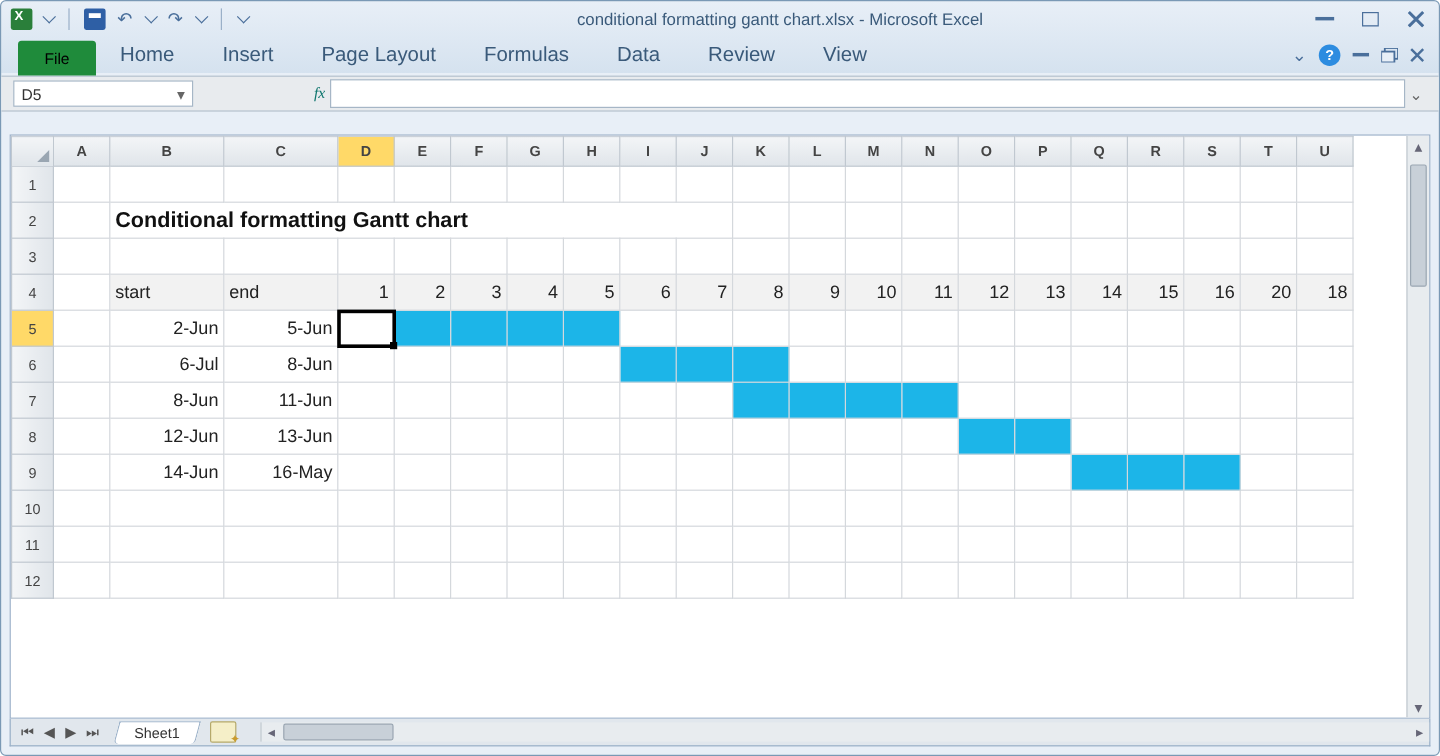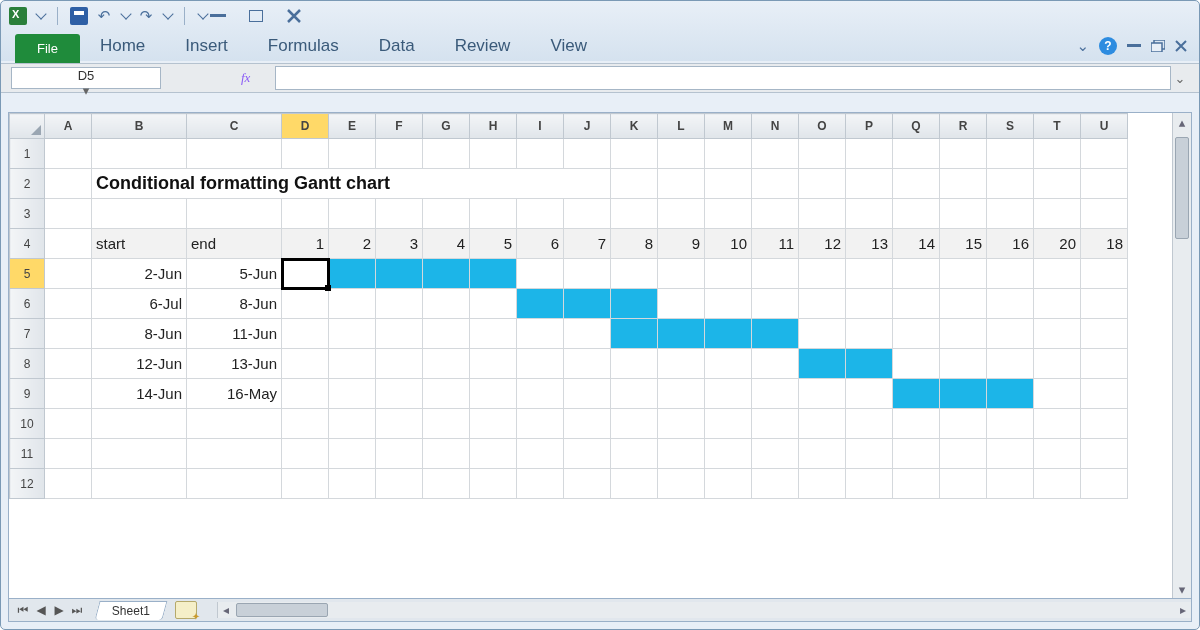--- a/index.html
+++ b/index.html
@@ -10,27 +10,27 @@
 .excel-icon::after{content:"X";position:absolute;left:3px;top:1px;font-size:11px;font-weight:bold;color:#fff;}
 .save-icon{width:18px;height:18px;background:#2e5fa5;border-radius:2px;position:relative;}
 .save-icon::after{content:"";position:absolute;left:4px;top:4px;width:10px;height:4px;background:#fff;}
 .undo-icon,.redo-icon{width:16px;height:16px;display:inline-flex;align-items:center;justify-content:center;color:#4a6f9b;font-size:15px;}
 .drop{width:7px;height:7px;border-left:1px solid #4a6f9b;border-bottom:1px solid #4a6f9b;transform:rotate(-45deg);margin-left:2px;margin-top:-4px;}
 .vbar{width:1px;height:18px;background:#9ab0c8;margin:0 4px;}
 .title{flex:1;text-align:center;color:#3a5a7a;font-size:14px;}
 .winbtns{display:flex;gap:16px;color:#4a6f9b;}
 .winbtn{width:22px;height:18px;display:flex;align-items:center;justify-content:center;cursor:pointer;}
 .ribbon-tabs{height:32px;display:flex;align-items:flex-end;padding-left:14px;gap:0;}
-.file-tab{background:#1f8b3b;color:#ffffff;padding:7px 22px;border-radius:3px 3px 0 0;font-size:13px;cursor:pointer;}
+.file-tab{background:#1f8b3b;color:#000000;padding:7px 22px;border-radius:3px 3px 0 0;font-size:13px;cursor:pointer;}
 .tab{padding:7px 20px;color:#3a5a7a;cursor:pointer;font-size:17px;}
 .ribbon-right{position:absolute;right:12px;top:36px;display:flex;align-items:center;gap:10px;color:#4a6f9b;}
 .help-icon{width:18px;height:18px;border-radius:50%;background:#2d8ce0;color:#fff;display:flex;align-items:center;justify-content:center;font-size:12px;font-weight:bold;}
 .namebox-row{height:30px;background:#e8ebee;border-top:1px solid #b5c2cf;border-bottom:1px solid #b5c2cf;display:flex;align-items:center;padding:2px 10px;box-sizing:border-box;}
-.namebox{width:150px;height:22px;background:#fff;border:1px solid #a6b6c6;display:flex;align-items:center;justify-content:space-between;padding:0 6px;font-size:13px;box-sizing:border-box;flex-direction:column;}
-.fx-label{width:30px;text-align:left;font-style:italic;color:#8b5cf6;margin-left:80px;font-family:serif;}
+.namebox{width:150px;height:22px;background:#fff;border:1px solid #a6b6c6;display:flex;align-items:center;justify-content:space-between;padding:0 6px;font-size:13px;box-sizing:border-box;}
+.fx-label{width:30px;text-align:right;font-style:italic;color:#0f766e;margin-left:80px;font-family:serif;}
 .fx-bar{flex:1;height:22px;background:#fff;border:1px solid #a6b6c6;margin-left:4px;}
 .expand-fx{width:18px;color:#666;text-align:center;cursor:pointer;}
 .grid-area{position:absolute;left:7px;right:7px;top:111px;bottom:30px;background:#fff;border:1px solid #9ab0c8;overflow:hidden;}
 table{border-collapse:collapse;table-layout:fixed;}
 .colhdr td,.colhdr th{background:linear-gradient(#f3f5f7,#e0e5ea);border:1px solid #c0c8d0;height:22px;font-size:12px;color:#444;text-align:center;}
 .colhdr .selcol{background:#ffd968;}
 .rownum{background:linear-gradient(90deg,#f3f5f7,#e0e5ea);border:1px solid #c0c8d0;width:32px;text-align:center;font-size:12px;color:#444;}
 .rownum.selrow{background:#ffd968;}
 td.cell{border:1px solid #d4d8dc;height:30px;padding:0 4px;font-size:15px;color:#222;background:#fff;box-sizing:border-box;}
 td.cell.right{text-align:right;}
@@ -68,20 +68,21 @@
       <span class="drop"></span>
       <span class="vbar"></span>
       <span class="save-icon"></span>
       <span class="undo-icon">↶</span>
         <span class="drop"></span>
       <span class="redo-icon">↷</span>
         <span class="drop"></span>
       <span class="vbar"></span>
       <span class="drop"></span>
     </div>
+    <div class="title">conditional formatting gantt chart.xlsx  -  Microsoft Excel</div>
     <div class="winbtns">
       <span class="winbtn">
           <svg width="16" height="4">
             <rect width="16" height="3" fill="#4a6f9b"></rect>
           </svg>
         </span>
       <span class="winbtn">
           <svg width="14" height="12">
             <rect x="0" y="0" width="14" height="12" fill="none" stroke="#4a6f9b" stroke-width="2"></rect>
           </svg>
@@ -91,20 +92,21 @@
             <path d="M1 1 L13 13 M13 1 L1 13" stroke="#4a6f9b" stroke-width="2.5"></path>
           </svg>
         </span>
     </div>
   </div>
 
   <div class="ribbon-tabs">
     <div class="file-tab">File</div>
     <div class="tab">Home</div>
     <div class="tab">Insert</div>
+    <div class="tab">Page Layout</div>
     <div class="tab">Formulas</div>
     <div class="tab">Data</div>
     <div class="tab">Review</div>
     <div class="tab">View</div>
   </div>
   <div class="ribbon-right">
     <span style="font-size:15px;">⌄</span>
     <span class="help-icon">?</span>
     <span>
         <svg width="14" height="4">

